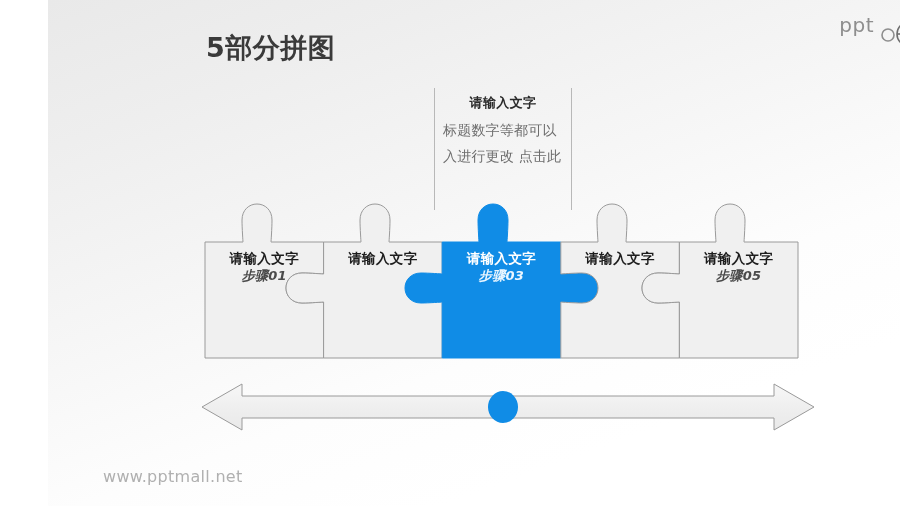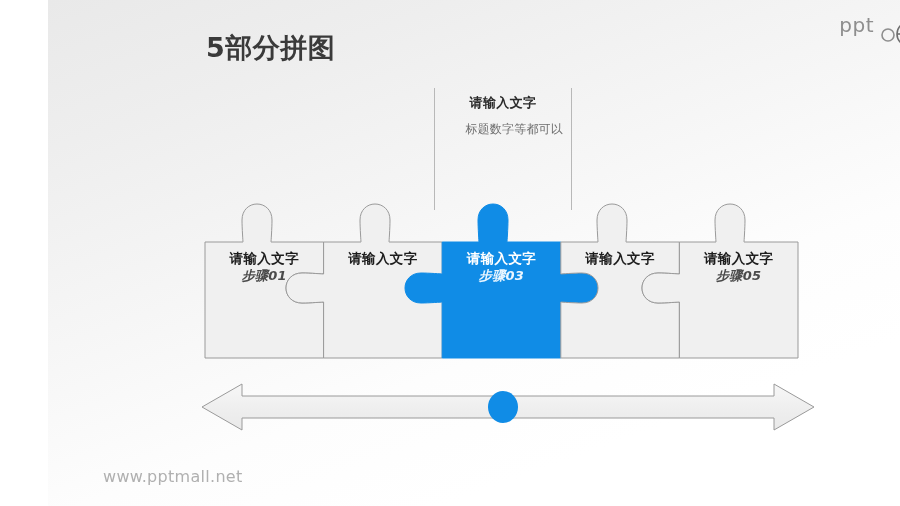--- a/index.html
+++ b/index.html
@@ -63,24 +63,24 @@
   }
   #callout .callout-title {
     text-align: center;
     font-size: 13px;
     font-weight: bold;
     color: #2b2b2b;
     margin-bottom: 6px;
     letter-spacing: 0.4px;
   }
   #callout .callout-body {
-    font-size: 12px;
+    font-size: 14px;
     color: #6d6d6d;
     line-height: 1.85;
-    text-align: right;
+    text-align: left;
     letter-spacing: 0.2px;
   }
 
   
   #puzzle {
     position: absolute;
     left: 150px;
     top: 198px;
     width: 610px;
     height: 172px;
@@ -149,20 +149,21 @@
         <line x1="26" y1="4" x2="26" y2="8" stroke="#6e6e6e" stroke-width="1.6"></line>
         <line x1="36" y1="4" x2="36" y2="8" stroke="#6e6e6e" stroke-width="1.6"></line>
       </svg>
     </span>
   </div>
 
   <div id="callout">
     <div class="callout-title">请输入文字</div>
     <div class="callout-body">
       <div>标题数字等都可以</div>
+      <div>入进行更改 点击此</div>
     </div>
   </div>
 
   <div id="puzzle">
     <svg width="610" height="172" viewBox="0 0 610 172">
       <defs>
         
       </defs>
 
       <path d="M7,44

